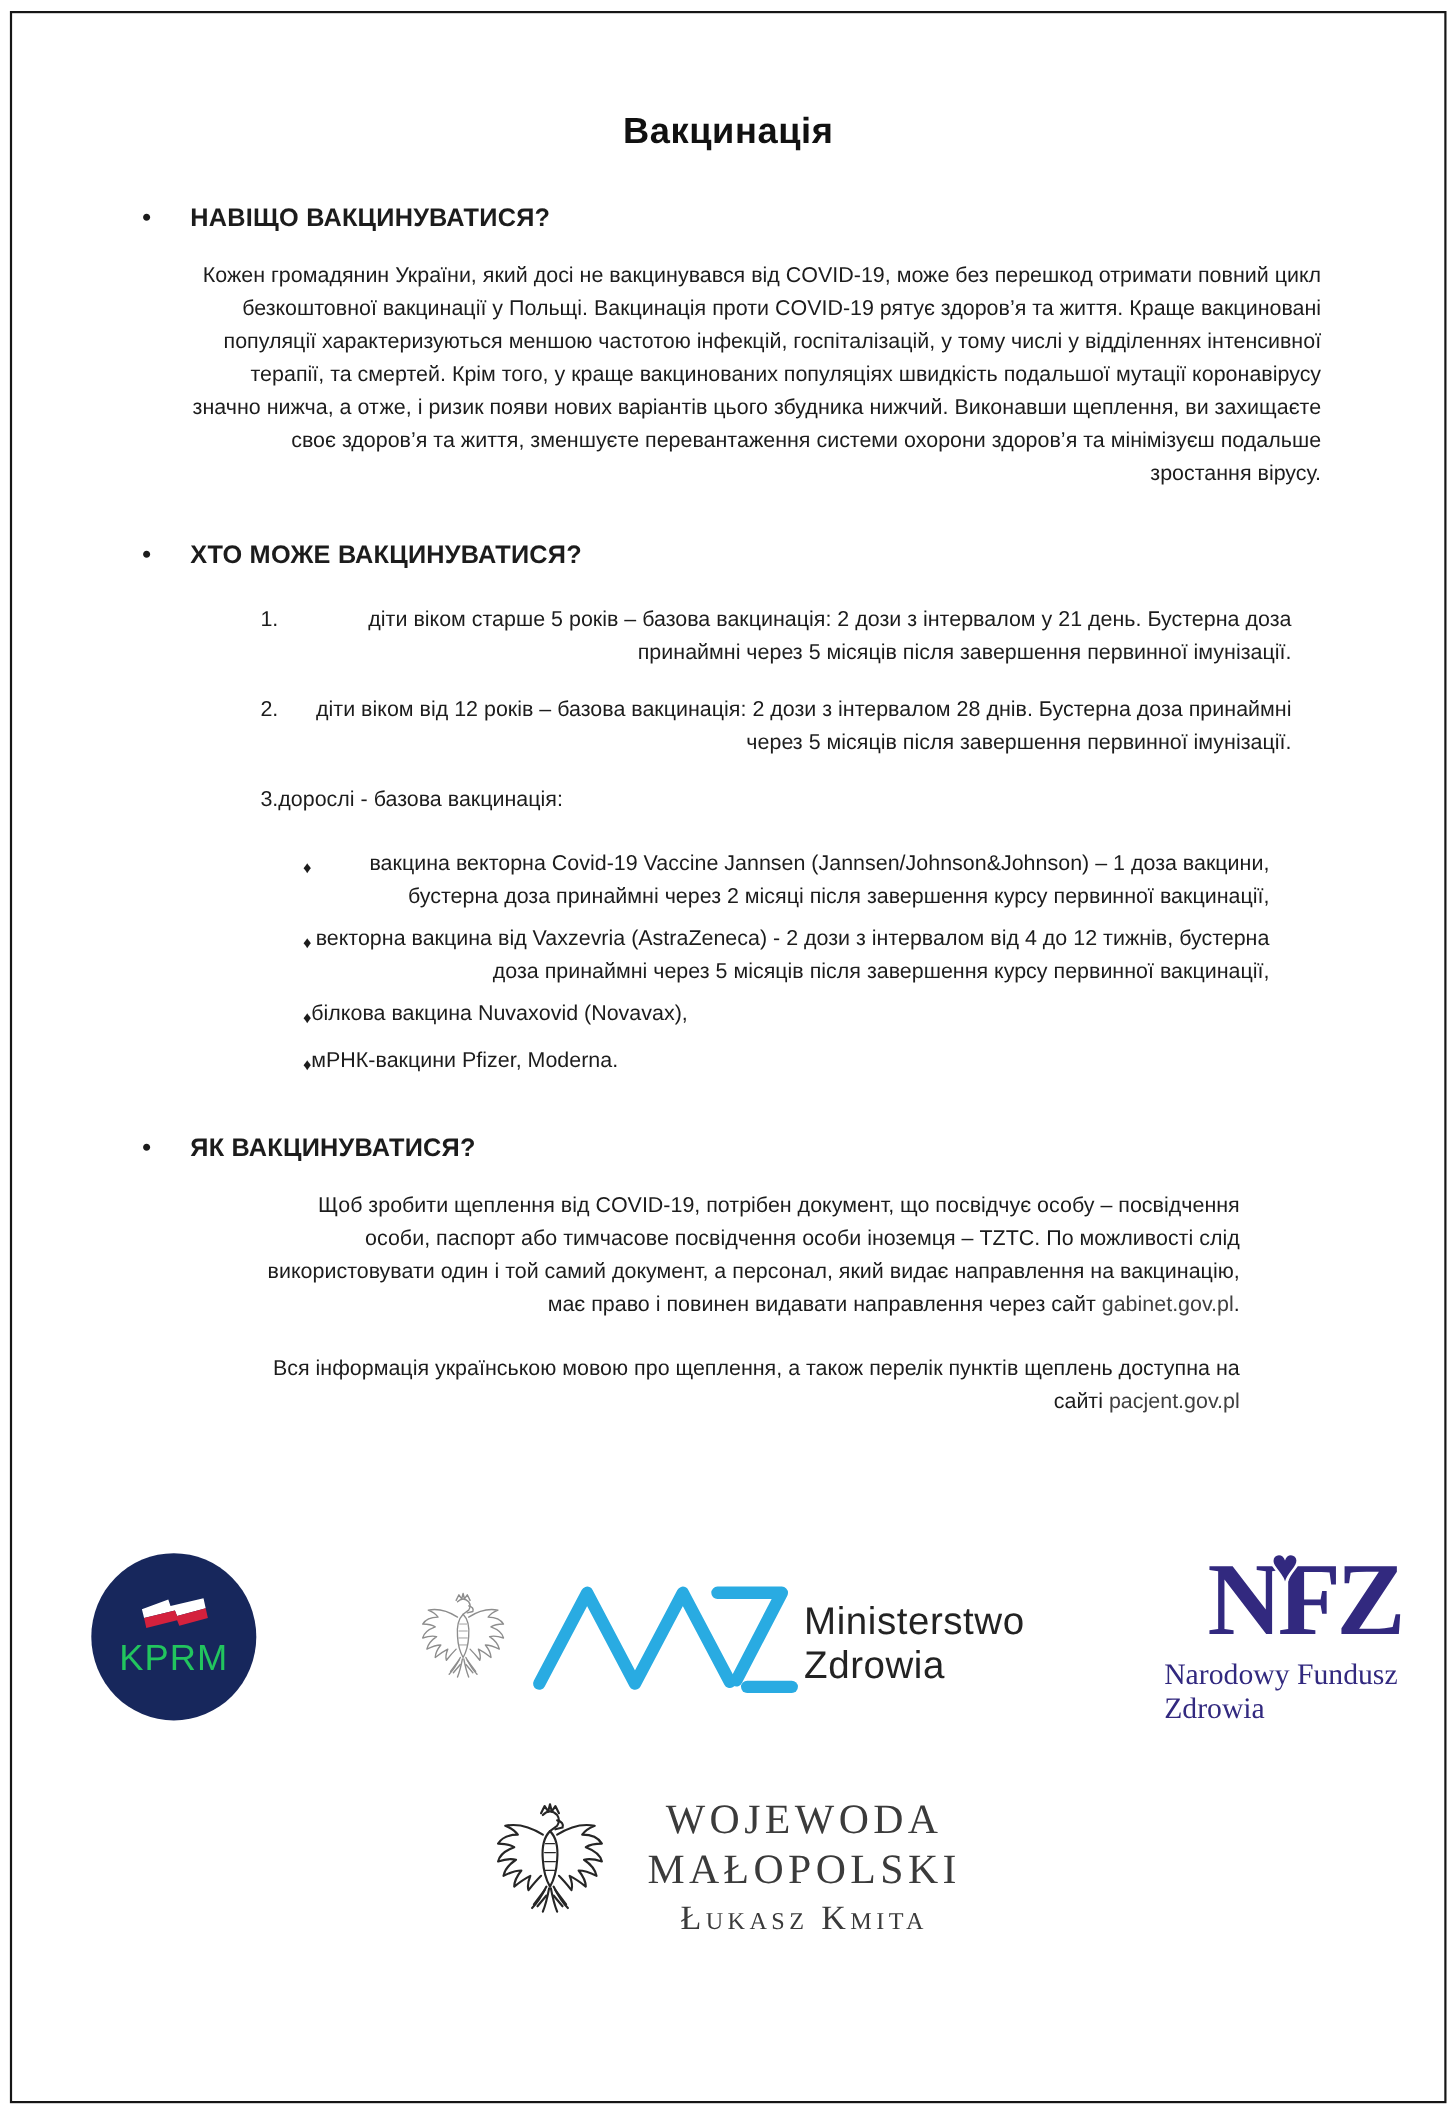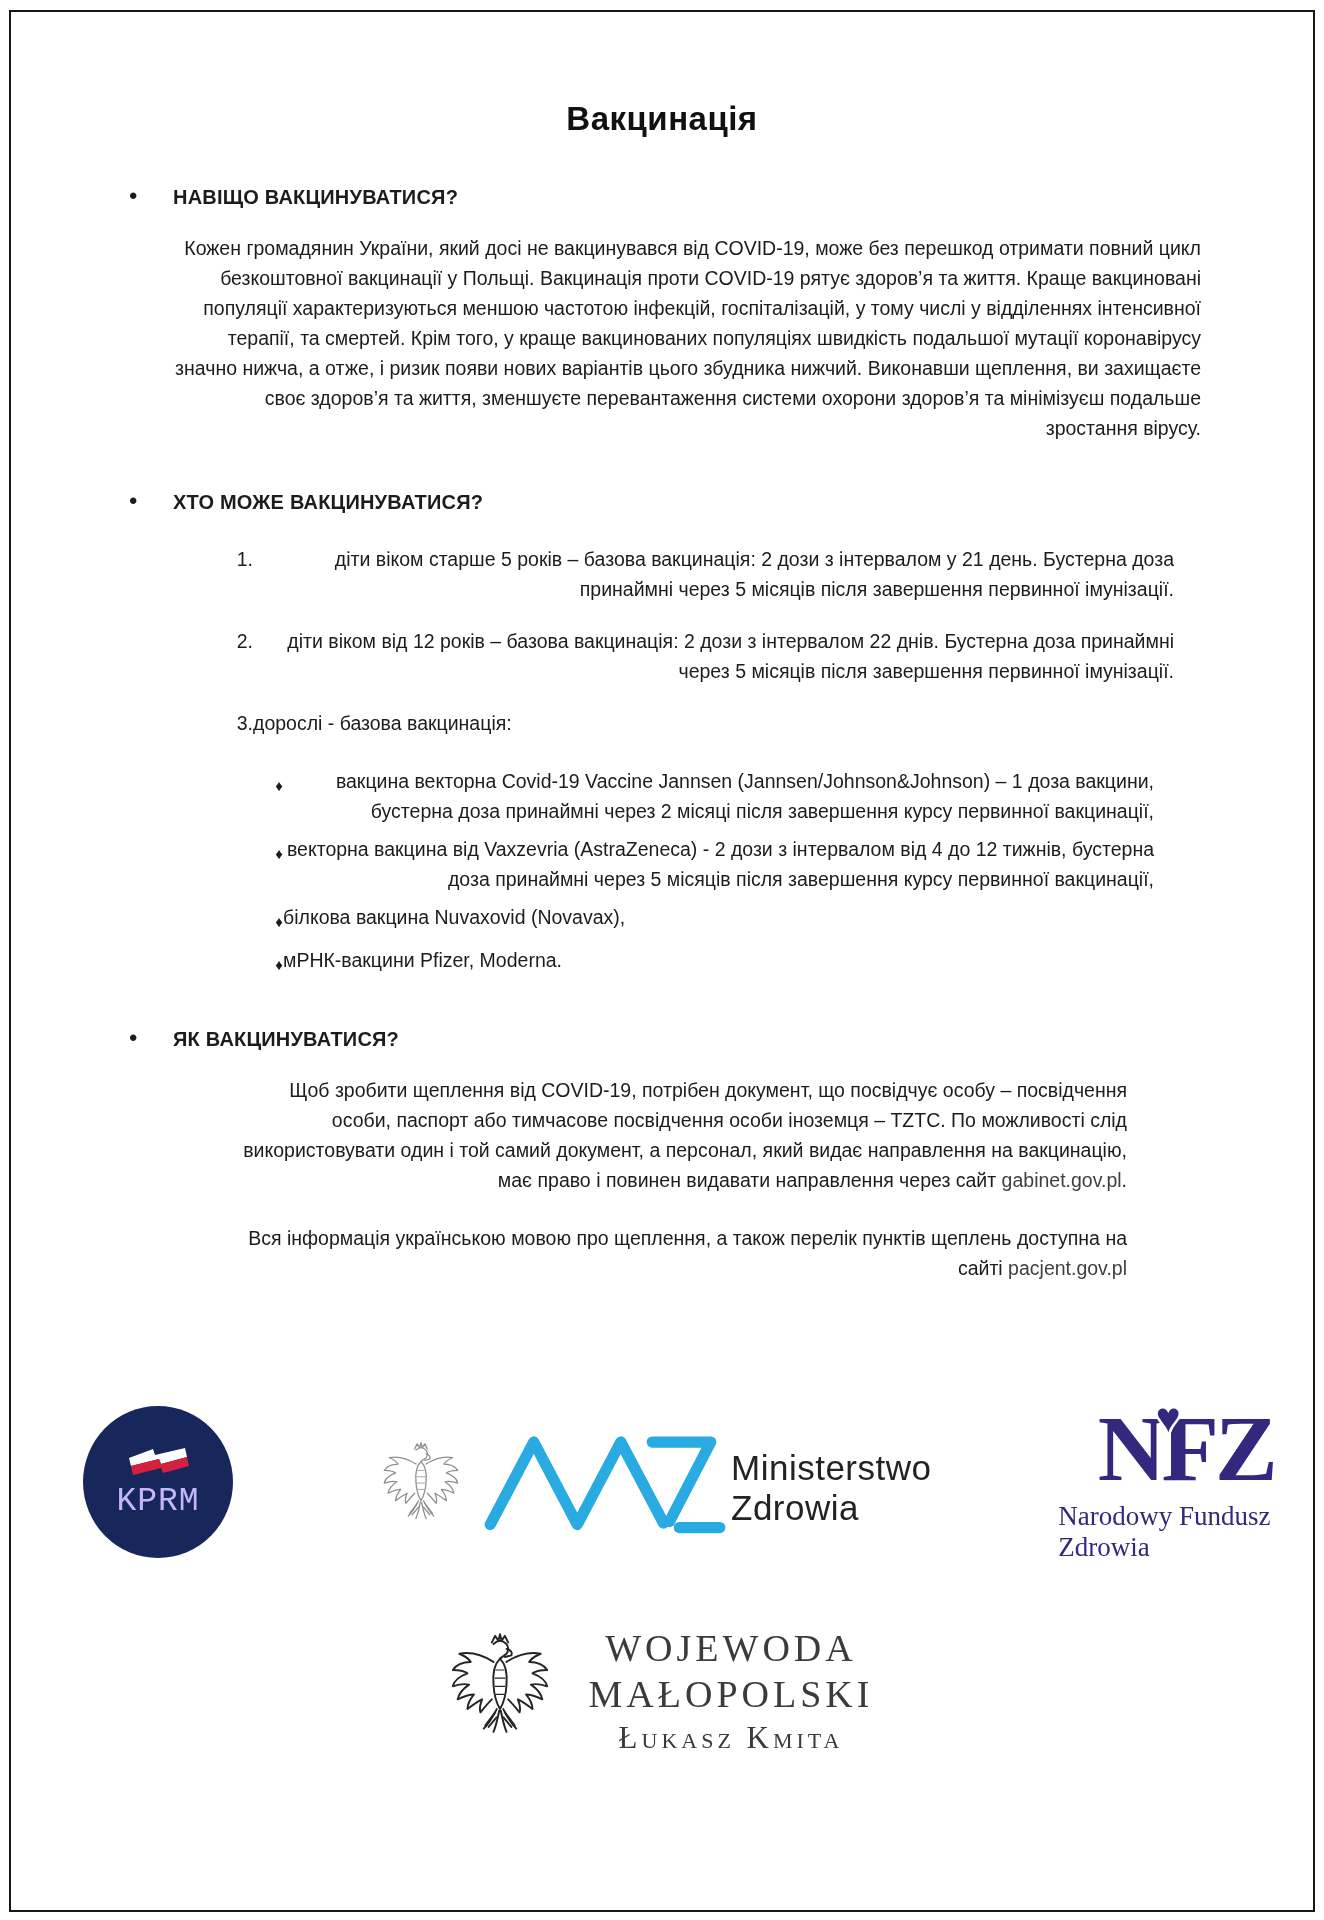--- a/index.html
+++ b/index.html
@@ -8,39 +8,39 @@
     background:#ffffff;padding:9px;margin:1px auto;
     font-family:"Liberation Sans",sans-serif;color:#1c1c1c;
   }
   .frame{border:2px solid #161616;height:100%;box-sizing:border-box;overflow:hidden;}
   h1{
     text-align:center;font-size:33px;font-weight:bold;color:#111;
     margin:88px 0 0 0;letter-spacing:.5px;
   }
   .h-row{display:flex;align-items:baseline;margin:46px 0 24px 118px;}
   .h-row .bullet{width:44px;font-size:24px;line-height:1;}
-  .h-row h2{margin:0;font-size:20px;font-weight:bold;letter-spacing:.2px;}
+  .h-row h2{margin:0;font-size:23px;font-weight:bold;letter-spacing:.2px;}
   .body{font-size:19.5px;line-height:30px;margin:0;color:#1c1c1c;text-align:right;}
   .indent1{margin-left:160px;width:1030px;}
   .indent2{margin-left:224px;width:892px;margin-bottom:28px;}
   .num-list{list-style:none;margin:30px 0 0 0;padding:0;}
   .num-item{display:flex;margin:0 0 22px 198px;width:965px;}
   .num-item .num{width:44px;flex:none;}
   .diamond-list{list-style:none;margin:28px 0 0 0;padding:0;}
   .dia-item{display:flex;margin:0 0 8px 238px;width:905px;}
   .dia-item .dia{width:34px;flex:none;font-size:15px;padding-top:5px;}
   .link{color:#404040;text-decoration:none;cursor:pointer;}
   
   .logos-row1{display:flex;align-items:center;margin:118px 0 0 72px;}
   .kprm{
     width:150px;height:152px;border-radius:50%;background:#17275C;flex:none;
     display:flex;flex-direction:column;align-items:center;justify-content:center;gap:4px;
   }
   .kprm-flag{width:78px;height:34px;}
-  .kprm-label{font-family:Liberation Mono, monospace;font-size:33px;color:#c4b5fd;letter-spacing:1px;}
+  .kprm-label{font-family:Liberation Sans, sans-serif;font-size:33px;color:#22c55e;letter-spacing:1px;}
   .mz-block{margin-left:150px;display:flex;flex-direction:row;align-items:center;}
   .mz-top{display:flex;align-items:flex-end;gap:20px;}
   .eagle{display:block;}
   .mz-eagle{width:76px;height:95px;color:#8d8d8d;}
   .mz-zigzag{width:252px;height:105px;}
   .mz-label{margin-top:12px;font-size:35px;color:#232323;letter-spacing:.5px;}
   .nfz-block{margin-left:112px;display:flex;flex-direction:column;align-items:center;}
   .nfz-mark{
     font-family:"Liberation Serif",serif;font-weight:bold;font-size:94px;line-height:1;
     color:#32297F;letter-spacing:-4px;position:relative;
@@ -77,21 +77,21 @@
         <span class="bullet">•</span>
         <h2>ХТО МОЖЕ ВАКЦИНУВАТИСЯ?</h2>
       </div>
       <ol class="num-list">
         <li class="num-item body">
           <span class="num">1.</span>
           <span>діти віком старше 5 років – базова вакцинація: 2 дози з інтервалом у 21 день. Бустерна доза принаймні через 5 місяців після завершення первинної імунізації.</span>
         </li>
         <li class="num-item body">
           <span class="num">2.</span>
-          <span>діти віком від 12 років – базова вакцинація: 2 дози з інтервалом 22 днів. Бустерна доза принаймні через 5 місяців після завершення первинної імунізації.</span>
+          <span>діти віком від 12 років – базова вакцинація: 2 дози з інтервалом 28 днів. Бустерна доза принаймні через 5 місяців після завершення первинної імунізації.</span>
         </li>
         <li class="num-item body">
           <span class="num">3.</span>
           <span>дорослі - базова вакцинація:</span>
         </li>
       </ol>
       <ul class="diamond-list">
         <li class="dia-item body">
           <span class="dia">♦</span>
           <span>вакцина векторна Covid-19 Vaccine Jannsen (Jannsen/Johnson&amp;Johnson) – 1 доза вакцини, бустерна доза принаймні через 2 місяці після завершення курсу первинної вакцинації,</span>

